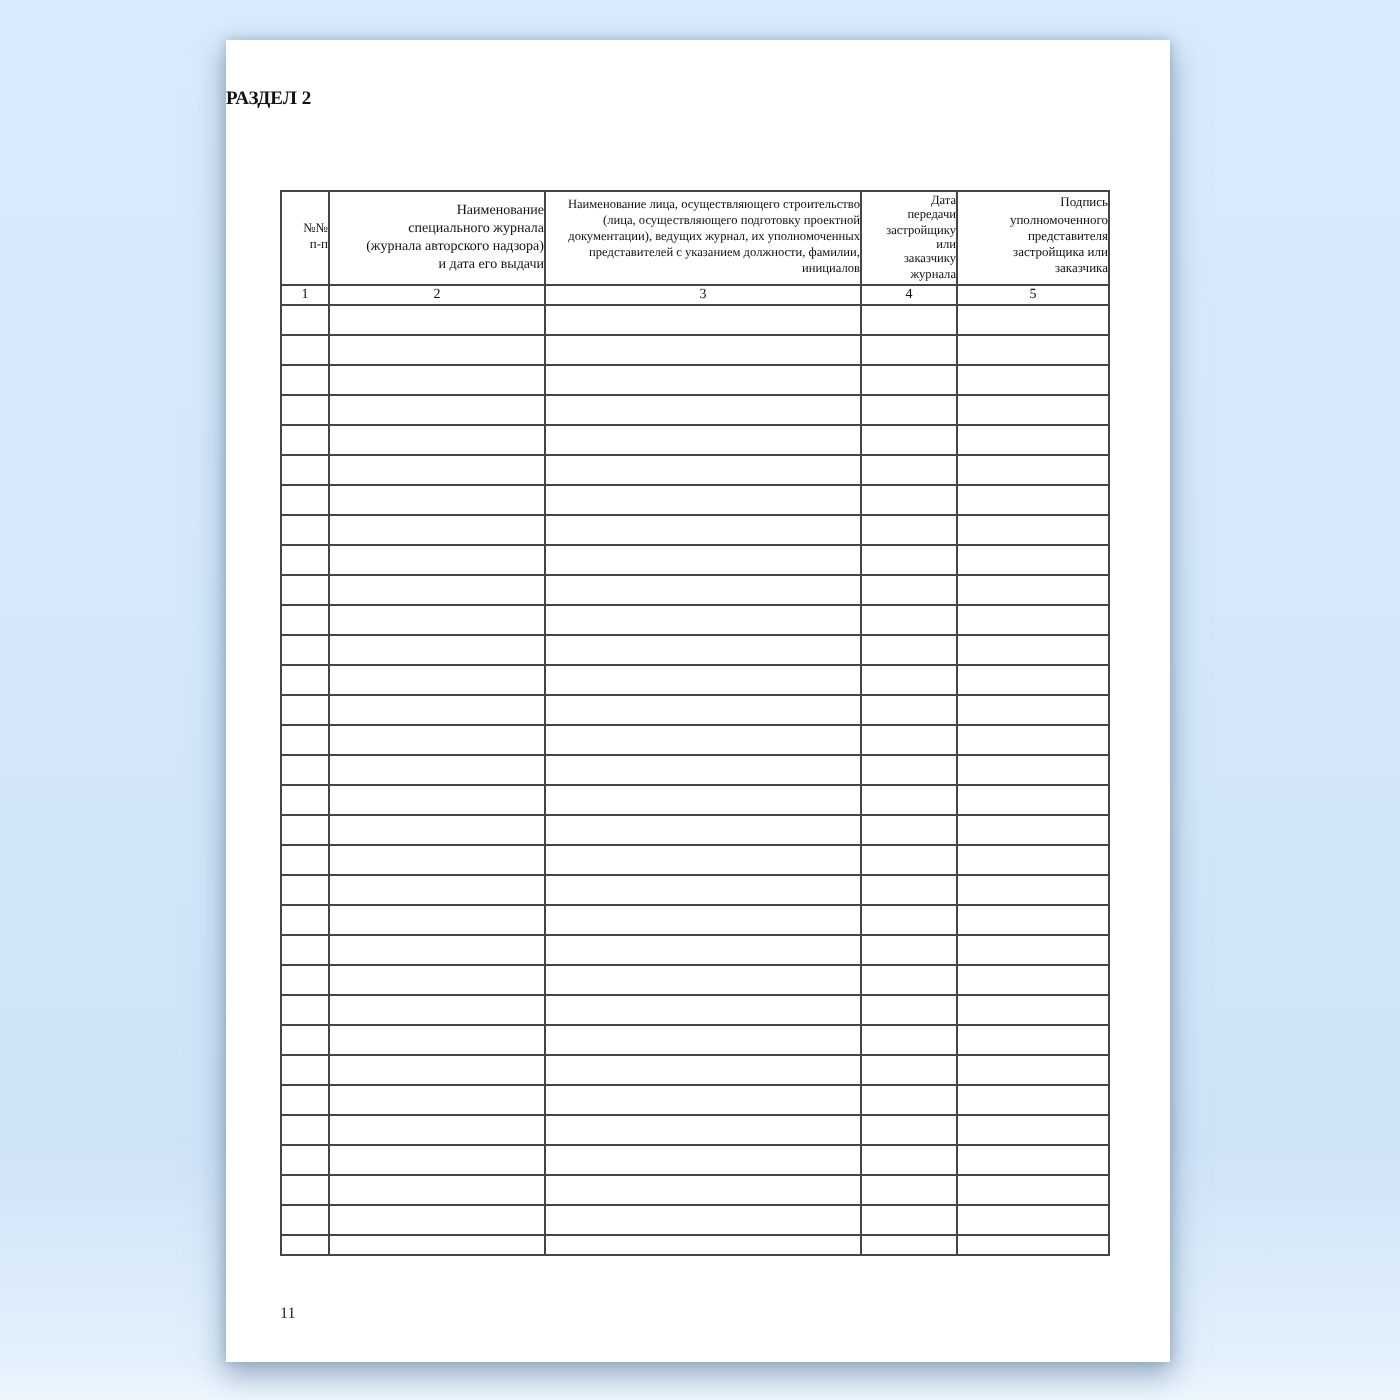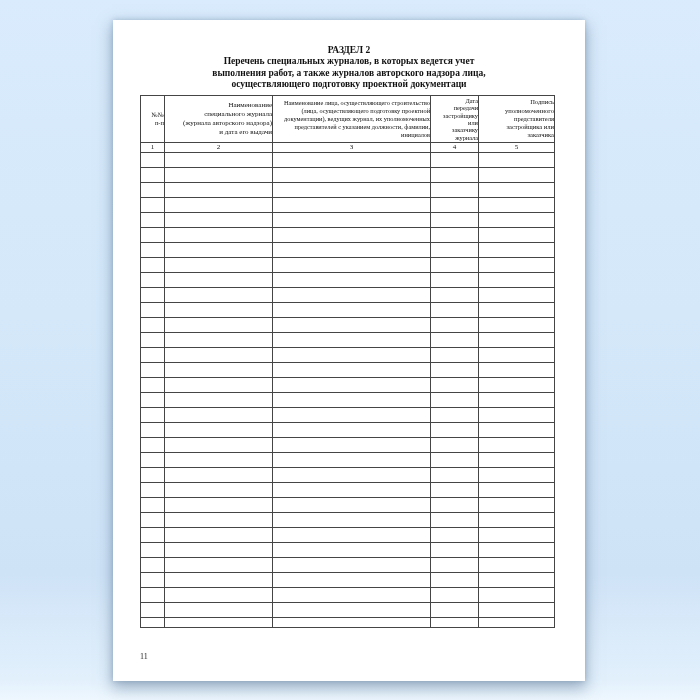--- a/index.html
+++ b/index.html
@@ -21,21 +21,20 @@
     width: 472px;
     height: 661px;
     background: #ffffff;
     box-shadow: 0 6px 14px 1px rgba(92, 120, 152, 0.55), 0 0 5px rgba(92, 120, 152, 0.35);
   }
   .title-block {
     position: absolute;
     top: 24px;
     left: 0;
     width: 100%;
-    text-align: center;
     color: #111111;
   }
   .section-title {
     font-weight: bold;
     font-size: 9.5px;
     line-height: 12px;
     white-space: pre-line;
   }
   .doc-title {
     font-weight: bold;
@@ -88,23 +87,20 @@
     color: #222222;
   }
 </style>
 </head>
 <body>
 
 <div class="page">
 
   <div class="title-block">
     <div class="section-title">РАЗДЕЛ 2</div>
-    <div class="doc-title">Перечень специальных журналов, в которых ведется учет
-выполнения работ, а также журналов авторского надзора лица,
-осуществляющего подготовку проектной документаци</div>
   </div>
 
   <table class="journal-table">
     <colgroup>
       <col style="width:24px">
       <col style="width:108px">
       <col style="width:158px">
       <col style="width:48px">
       <col style="width:76px">
     </colgroup>

